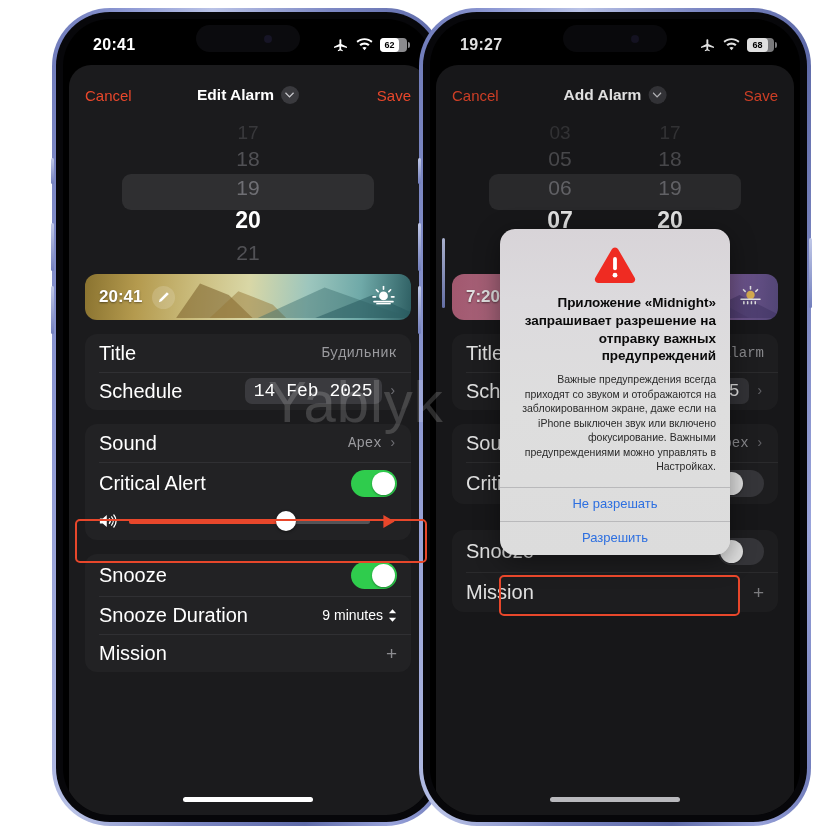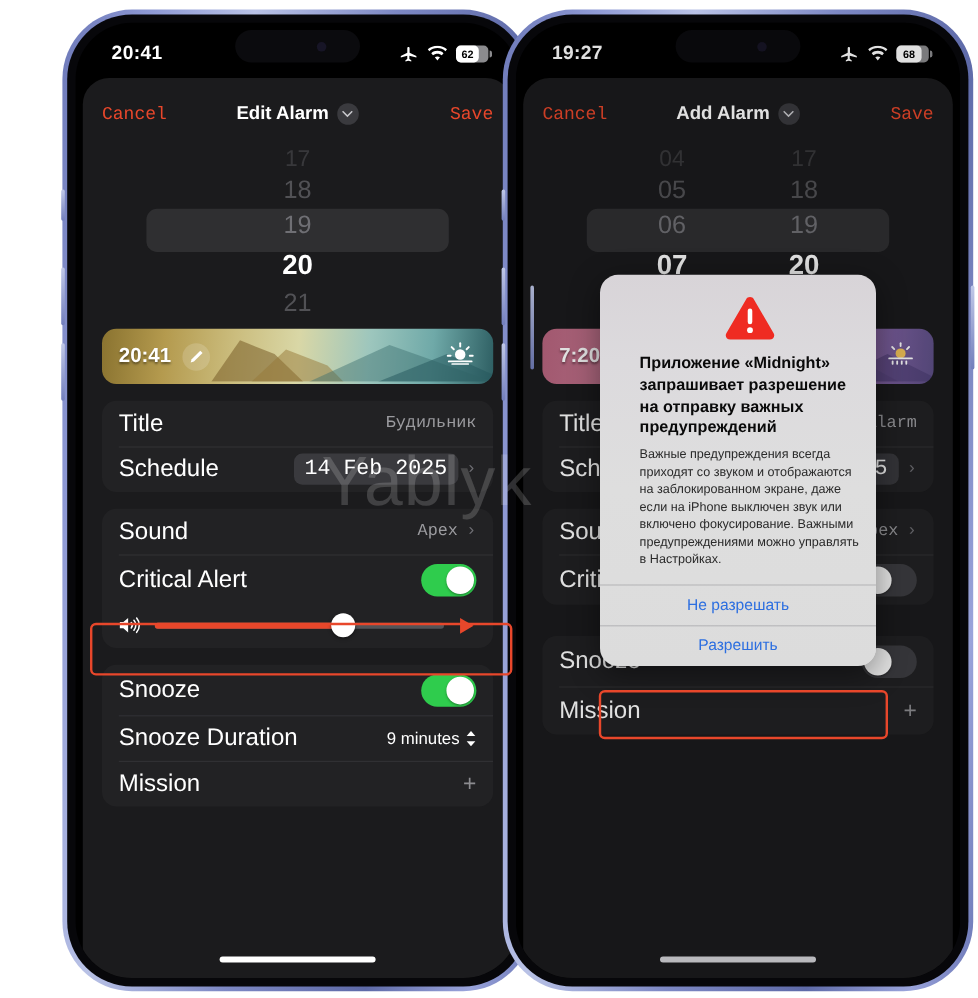--- a/index.html
+++ b/index.html
@@ -42,21 +42,21 @@
   .battery-fill{position:absolute;left:0;top:0;bottom:0;width:19px;border-radius:4px;background:#ffffff;}
   .battery-num{position:relative;z-index:2;font-size:9px;font-weight:700;color:#000;width:19px;text-align:center;}
   .battery-tip{position:absolute;right:-3px;top:4px;width:2px;height:6px;border-radius:0 2px 2px 0;background:#8b8b8e;}
 
   
   .sheet{position:absolute;left:6px;right:6px;top:46px;bottom:0;background:#1b1b1d;
          border-radius:22px 22px 0 0;overflow:hidden;}
 
   .navbar{position:relative;height:44px;display:flex;align-items:center;
           justify-content:space-between;padding:0 16px;box-sizing:border-box;margin-top:8px;}
-  .nav-btn{font-size:15px;color:#e8472b;font-weight:400;font-family:Liberation Mono, monospace;}
+  .nav-btn{font-size:15px;color:#e8472b;font-weight:400;}
   .nav-title{position:absolute;left:50%;transform:translateX(-50%);display:flex;align-items:center;gap:7px;
              font-size:15.5px;font-weight:700;color:#ffffff;}
   .chev-circle{width:18px;height:18px;border-radius:50%;background:#3a3a3e;display:flex;align-items:center;
                justify-content:center;}
   .chev-circle svg{display:block;}
 
   
   .picker{position:relative;height:143px;margin-top:4px;overflow:hidden;}
   .picker-highlight{position:absolute;left:53px;right:53px;top:53px;height:36px;border-radius:9px;background:#2f2f31;}
   .wheels{position:relative;display:flex;justify-content:center;gap:48px;}
@@ -119,21 +119,21 @@
   .home-ind{position:absolute;left:50%;transform:translateX(-50%);bottom:13px;width:130px;height:5px;
             border-radius:3px;background:#ffffff;z-index:30;}
   .home-ind.dim{background:#b9b9bd;}
 
   
   .dim-layer{position:absolute;inset:0;background:rgba(0,0,0,0.12);z-index:20;}
   .alert{position:absolute;z-index:30;left:50%;transform:translateX(-50%);top:210px;width:230px;
          border-radius:15px;overflow:hidden;
          background:linear-gradient(180deg,#d8d4d8 0%,#dcdadd 22%,#dedede 55%,#dcdcdc 100%);
          box-shadow:0 6px 26px rgba(0,0,0,.42);}
-  .alert-body{padding:17px 14px 13px;text-align:left;margin-left:19px;}
+  .alert-body{padding:17px 14px 13px;text-align:right;}
   .warn-tri{margin:0 auto 10px;display:block;}
   .alert-title{font-size:13.5px;font-weight:700;color:#0a0a0a;line-height:1.32;}
   .alert-msg{margin-top:7px;font-size:10.5px;color:#2a2a2a;line-height:1.38;}
   .alert-btn{position:relative;height:34px;display:flex;align-items:center;justify-content:center;
              font-size:13px;color:#2d6fe0;}
   .alert-btn::before{content:"";position:absolute;left:0;right:0;top:0;height:1px;background:#b9b9bb;}
 
   .wm{position:absolute;z-index:45;top:368px;left:268px;font-size:58px;color:rgba(255,255,255,.17);
       letter-spacing:1px;font-weight:400;pointer-events:none;font-family:"Liberation Sans",sans-serif;}
 </style>
@@ -345,21 +345,21 @@
                   </svg>
               </span>
             </div>
             <div class="nav-btn">Save</div>
           </div>
 
           <div class="picker">
             <div class="picker-highlight"></div>
             <div class="wheels">
               <div class="wheel">
-                <div class="it f0">04</div>
+                <div class="it f0">03</div>
                 <div class="it f1">05</div>
                 <div class="it">06</div>
                 <div class="it sel">07</div>
                 <div class="it f5">08</div>
 
               </div>
               <div class="wheel">
                 <div class="it f0">17</div>
                 <div class="it f1">18</div>
                 <div class="it">19</div>

